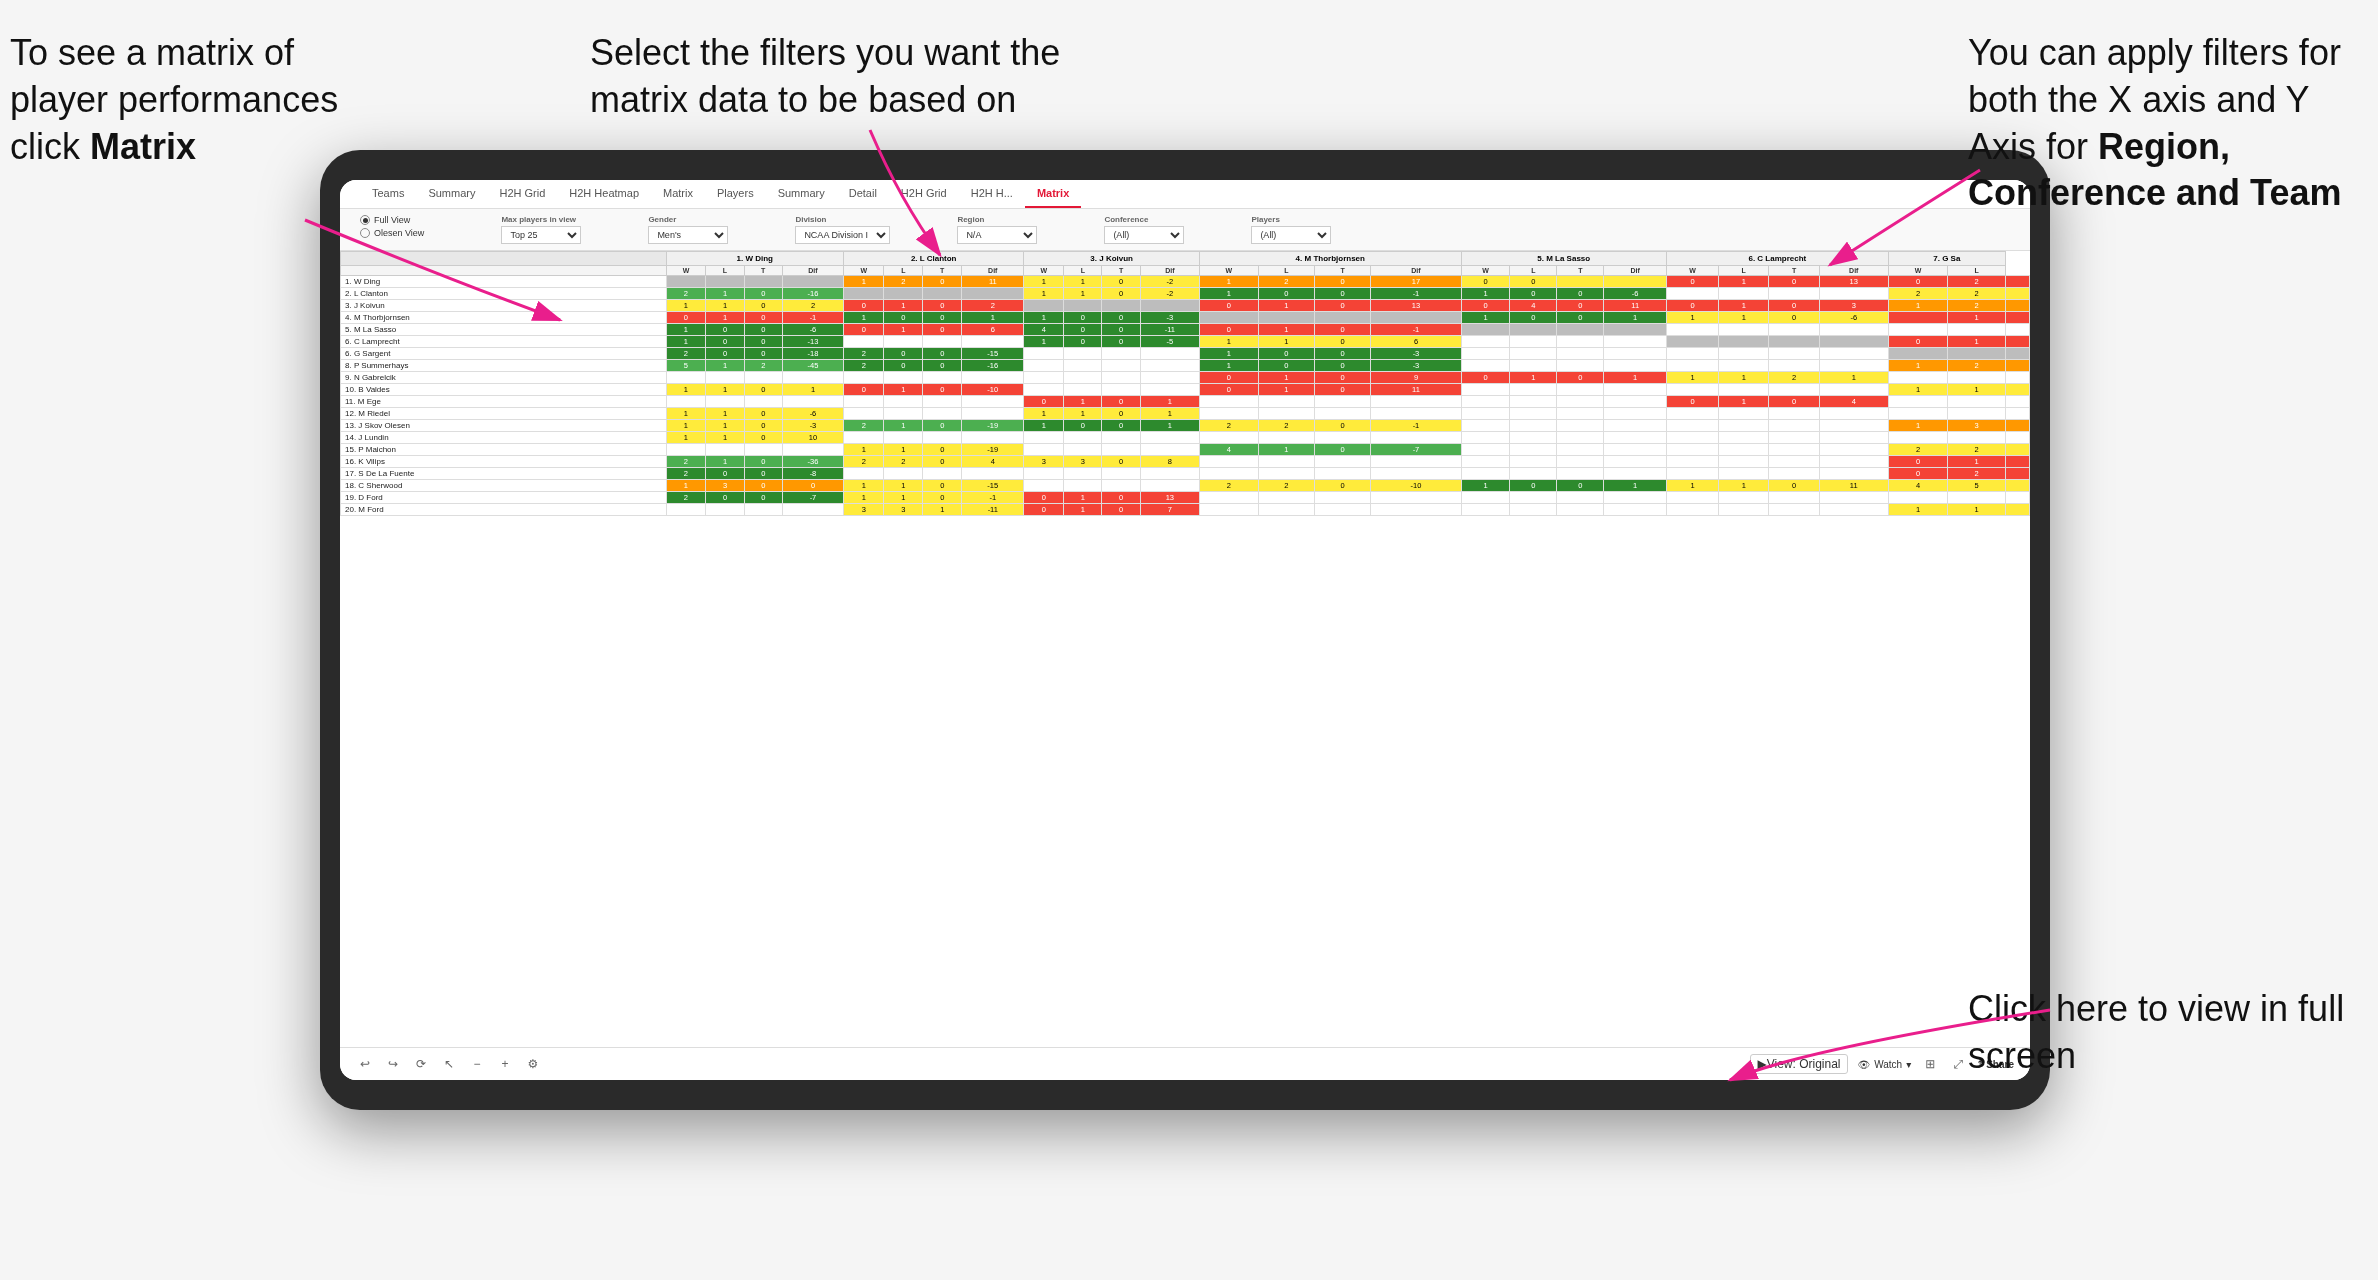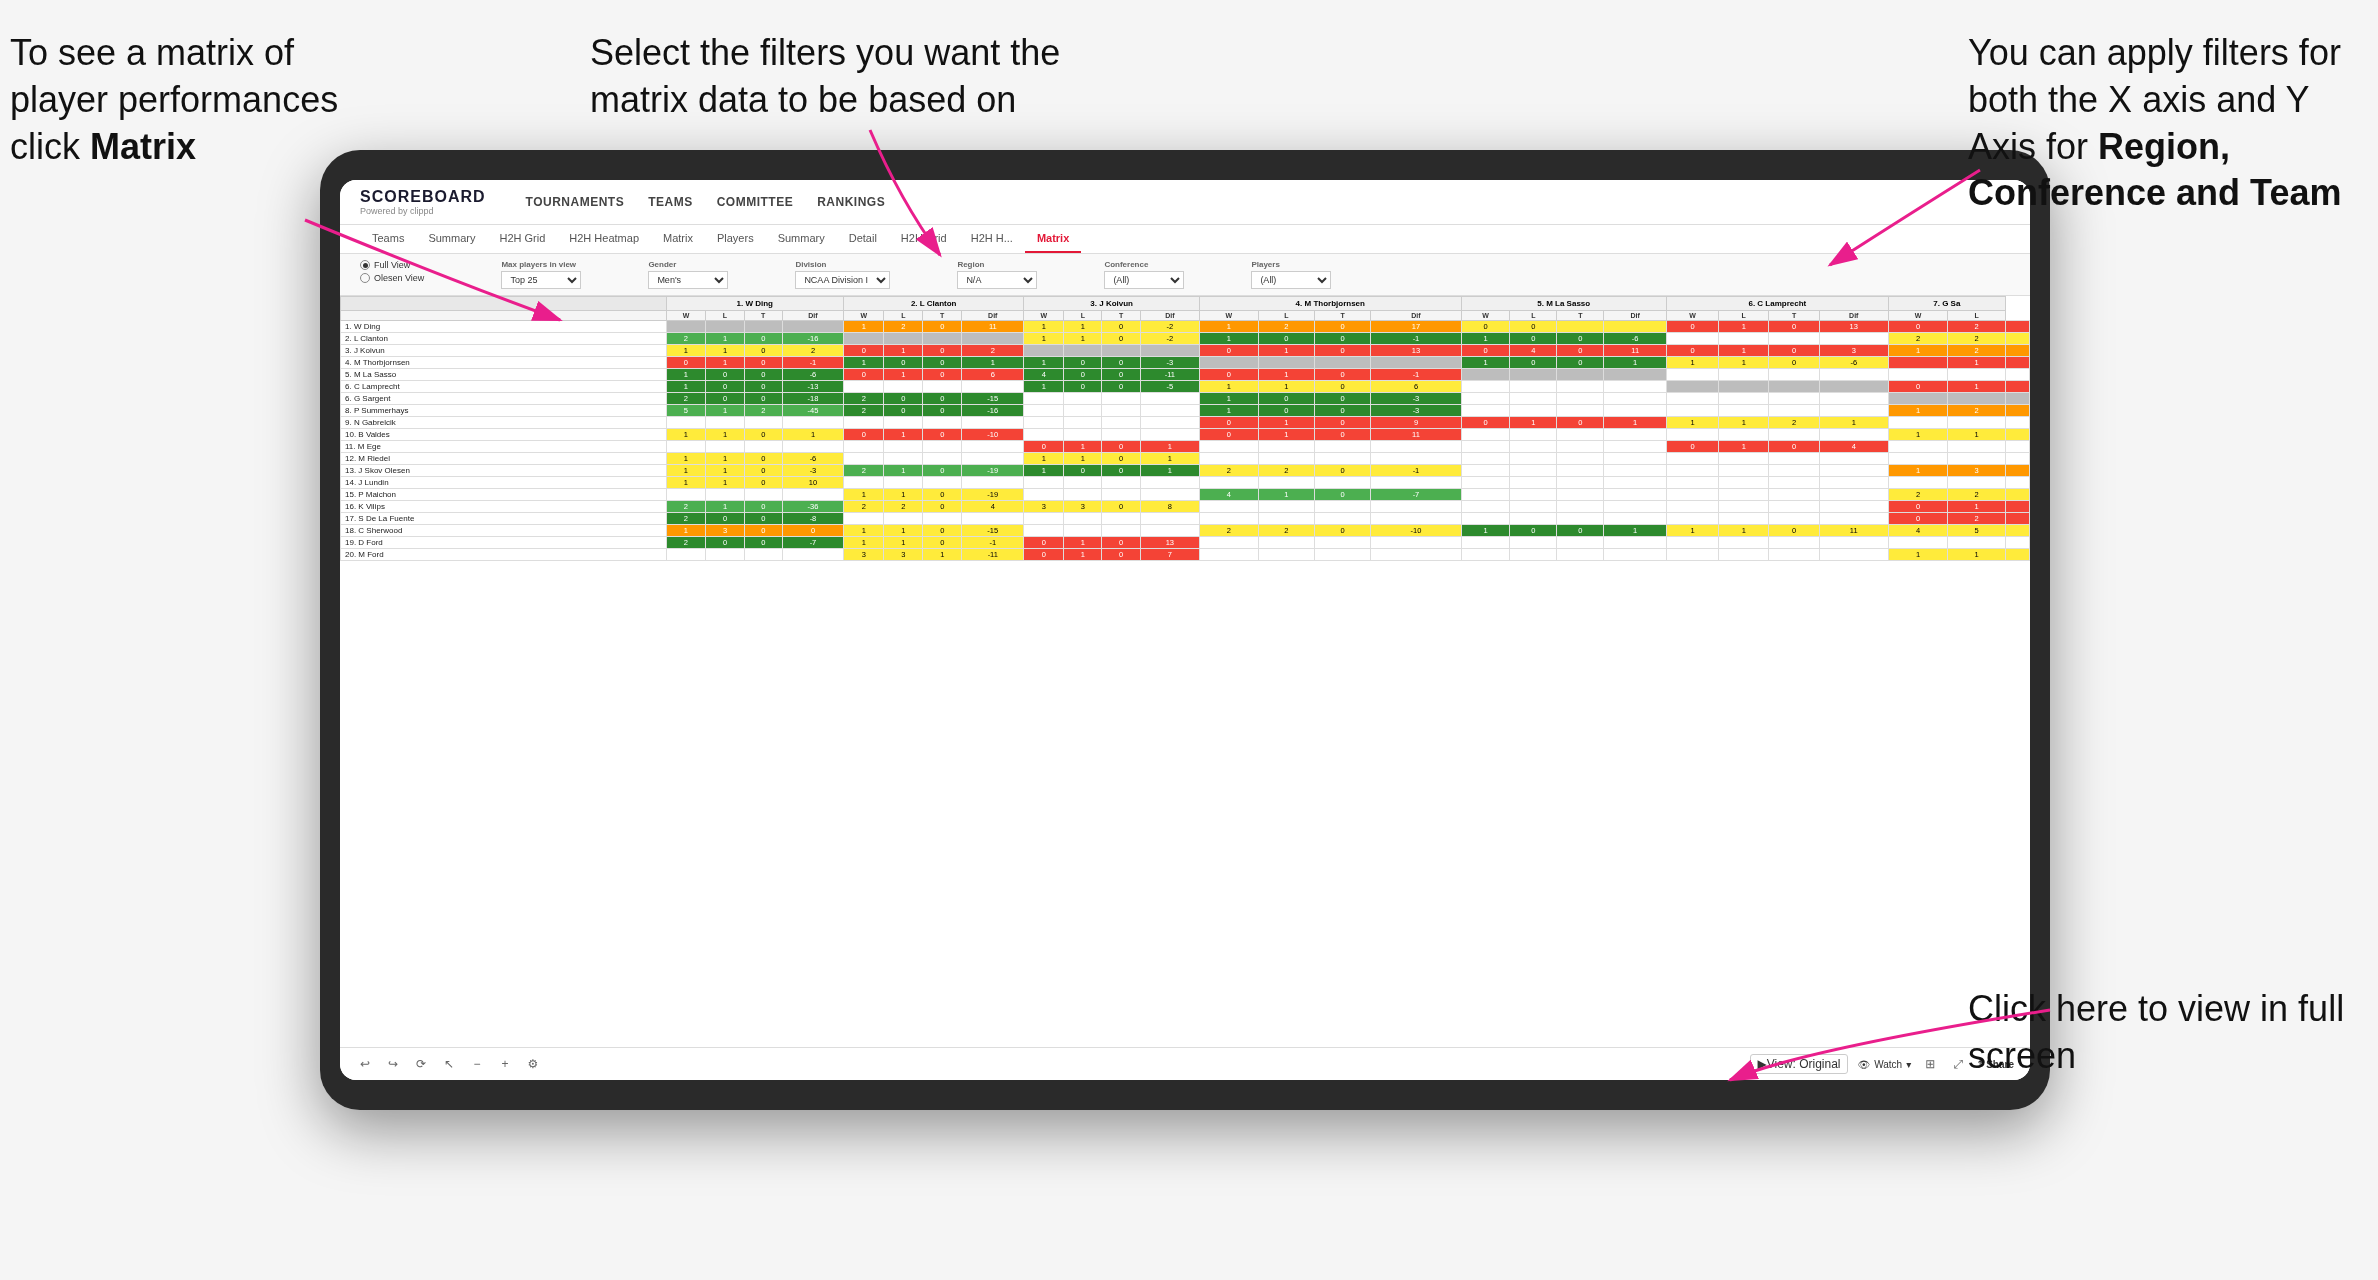--- a/index.html
+++ b/index.html
@@ -309,32 +309,20 @@
       position: absolute;
       pointer-events: none;
     }
   </style>
 </head>
 <body>
 
 <div class="tablet-frame">
   <div class="tablet-screen">
 
-    <div class="top-nav">
-      <div class="logo-area">
-        <span class="logo-title">SCOREBOARD</span>
-        <span class="logo-sub">Powered by clippd</span>
-      </div>
-      <div class="nav-items">
-        <span class="nav-item">TOURNAMENTS</span>
-        <span class="nav-item">TEAMS</span>
-        <span class="nav-item">COMMITTEE</span>
-        <span class="nav-item">RANKINGS</span>
-      </div>
-    </div>
 
     <div class="sub-nav">
       <span class="sub-tab">Teams</span>
       <span class="sub-tab">Summary</span>
       <span class="sub-tab">H2H Grid</span>
       <span class="sub-tab">H2H Heatmap</span>
       <span class="sub-tab">Matrix</span>
       <span class="sub-tab">Players</span>
       <span class="sub-tab">Summary</span>
       <span class="sub-tab">Detail</span>

